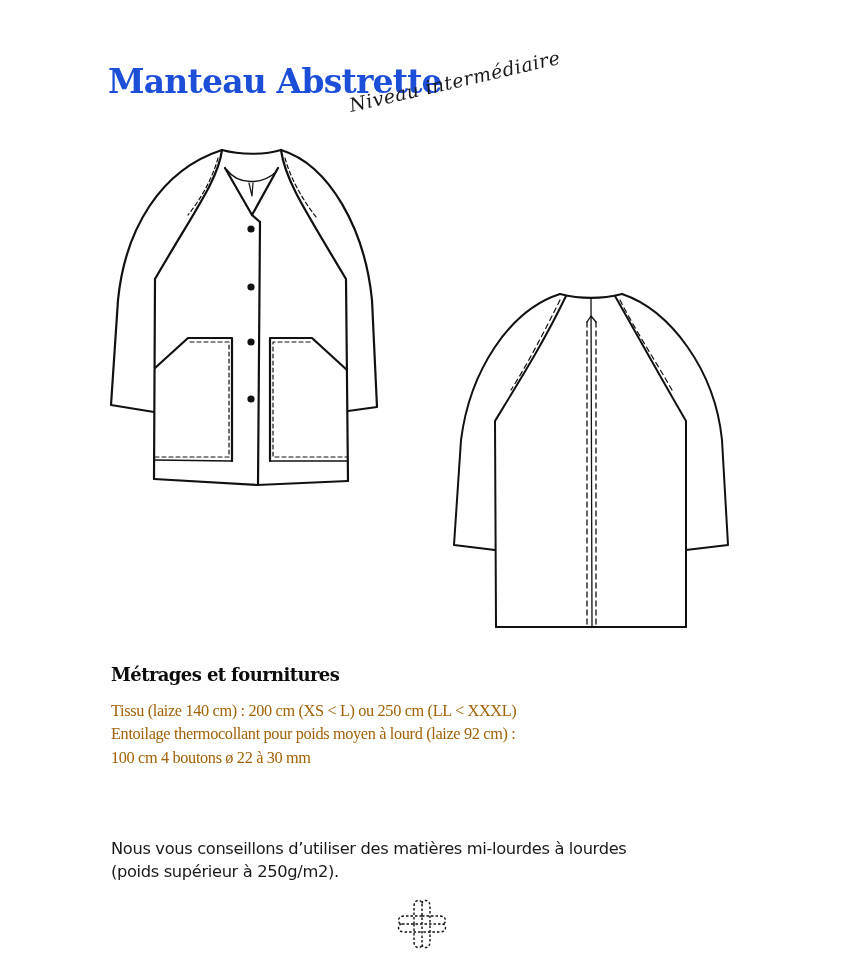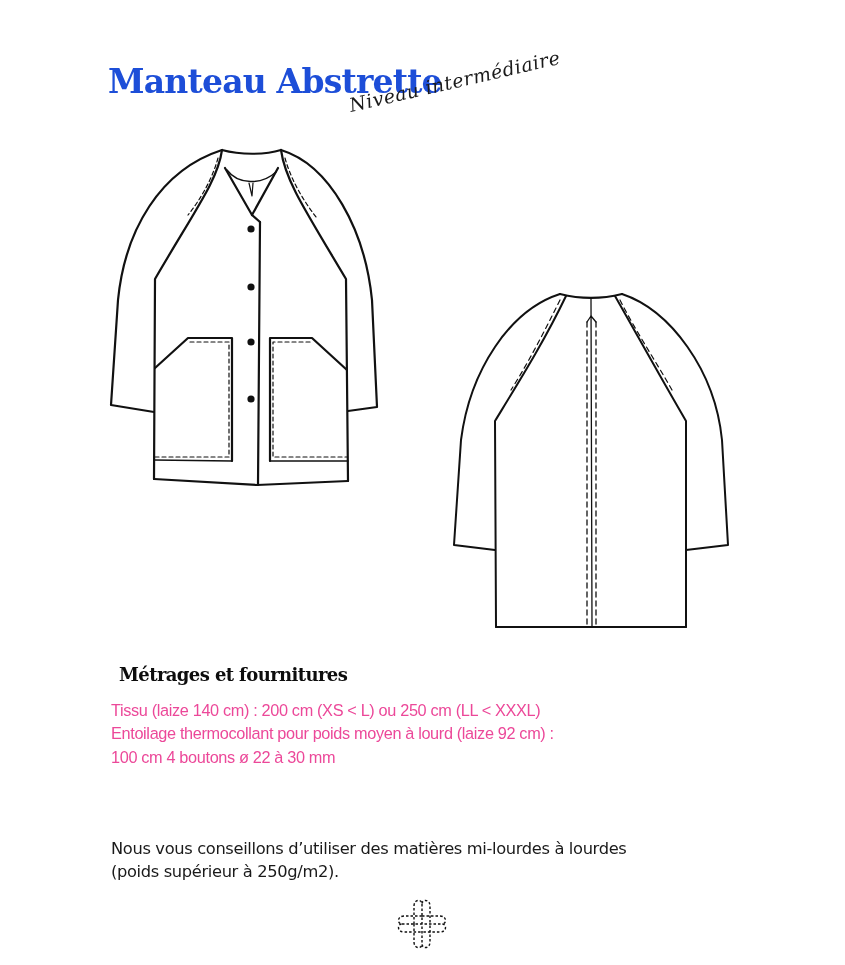--- a/index.html
+++ b/index.html
@@ -47,30 +47,29 @@
     .section-title {
       position: absolute;
       left: 111px;
       top: 664px;
       font-family: "DejaVu Serif", serif;
       font-weight: bold;
       font-size: 18px;
       letter-spacing: -0.6px;
       color: #0d0d0d;
       white-space: nowrap;
-      margin-left: 8px;
     }
     .supplies {
       position: absolute;
       left: 111px;
       top: 699px;
-      font-family: Liberation Sans, sans-serif;
+      font-family: Liberation Serif, serif;
       font-size: 16.3px;
       line-height: 23.3px;
-      color: #ec4899;
+      color: #a16207;
       letter-spacing: -0.35px;
     }
     .supplies div, .advice div {
       white-space: nowrap;
     }
     .advice {
       position: absolute;
       left: 111px;
       top: 809px;
       font-family: "DejaVu Sans", sans-serif;

